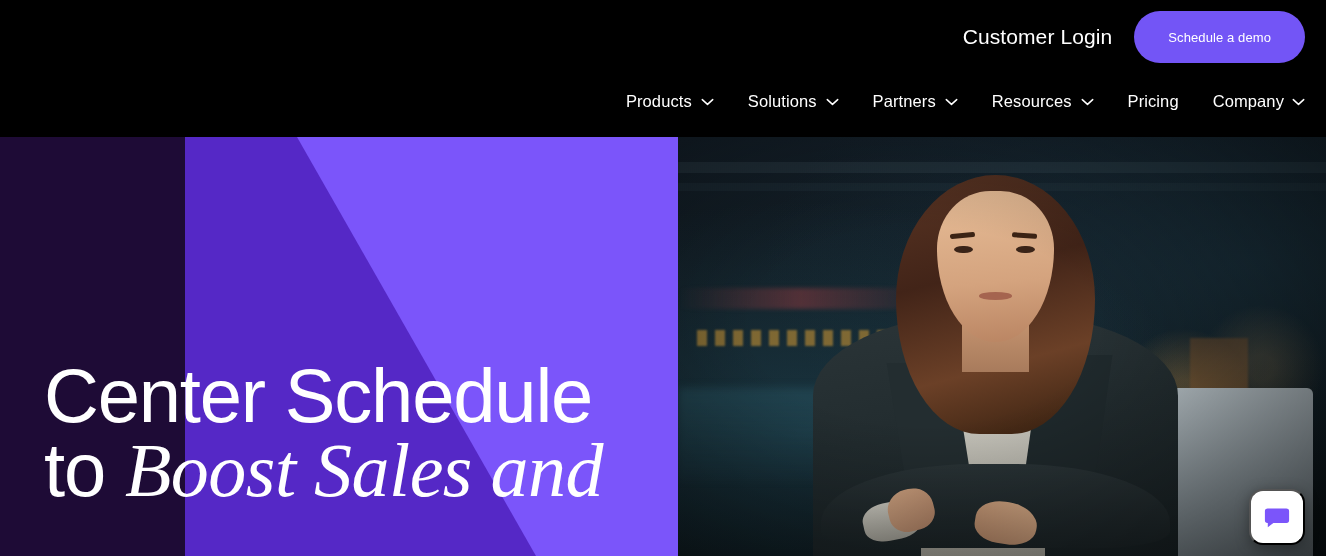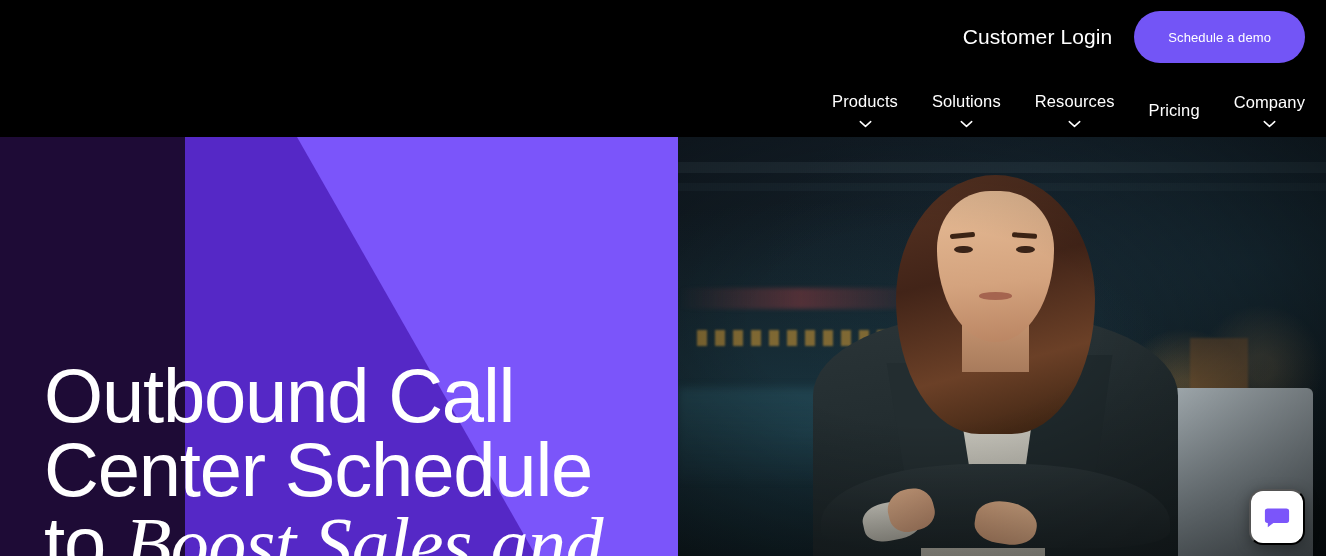--- a/index.html
+++ b/index.html
@@ -65,21 +65,20 @@
     display:flex; align-items:center; gap:0;
   }
   .nav-item {
     display:flex; align-items:center; gap:9px;
     padding:4px 17px;
     color:#fff;
     font-size:16.5px;
     letter-spacing:0.1px;
     cursor:pointer;
     white-space:nowrap;
-    flex-direction:column;
   }
   .nav-item:last-child { padding-right:0;gap:8px; }
   .chev { width:13px; height:8px; display:block; flex:none; }
 
   
   .hero {
     position:absolute; top:137px; left:0;
     width:1326px; height:419px;
     overflow:hidden;
   }
@@ -308,20 +307,26 @@
         </svg>
       </div>
 
       <div class="nav-item">
         <span>Solutions</span>
         <svg class="chev" viewBox="0 0 13 8" aria-hidden="true">
           <path d="M1.3 1.6 L6.5 6.4 L11.7 1.6" fill="none" stroke="#ffffff" stroke-width="1.5" stroke-linecap="round" stroke-linejoin="round"></path>
         </svg>
       </div>
 
+      <div class="nav-item">
+        <span>Partners</span>
+        <svg class="chev" viewBox="0 0 13 8" aria-hidden="true">
+          <path d="M1.3 1.6 L6.5 6.4 L11.7 1.6" fill="none" stroke="#ffffff" stroke-width="1.5" stroke-linecap="round" stroke-linejoin="round"></path>
+        </svg>
+      </div>
 
       <div class="nav-item">
         <span>Resources</span>
         <svg class="chev" viewBox="0 0 13 8" aria-hidden="true">
           <path d="M1.3 1.6 L6.5 6.4 L11.7 1.6" fill="none" stroke="#ffffff" stroke-width="1.5" stroke-linecap="round" stroke-linejoin="round"></path>
         </svg>
       </div>
 
       <div class="nav-item">
         <span>Pricing</span>
@@ -370,21 +375,20 @@
         <div class="brow-r"></div>
         <div class="eye-l"></div>
         <div class="eye-r"></div>
         <div class="lips"></div>
       </div>
 
       <div class="photo-vignette"></div>
     </div>
 
     <h1 class="headline">
-      <span class="hl-line">Outbound Call</span>
       <span class="hl-line">Center Schedule</span>
       <span class="hl-line"><span>to </span><span class="it">Boost Sales and</span></span>
 
     </h1>
 
   </section>
 
   <button class="chat-widget">
     <svg class="chat-icon" viewBox="0 0 28 28" aria-hidden="true">
       <path d="M4.5 5.5 h19 a2.6 2.6 0 0 1 2.6 2.6 v9.2 a2.6 2.6 0 0 1 -2.6 2.6 h-13.1 l-5.6 4.4 v-4.4 h-0.3 a2.6 2.6 0 0 1 -2.6 -2.6 v-9.2 a2.6 2.6 0 0 1 2.6 -2.6 z" fill="#7B55FA"></path>

